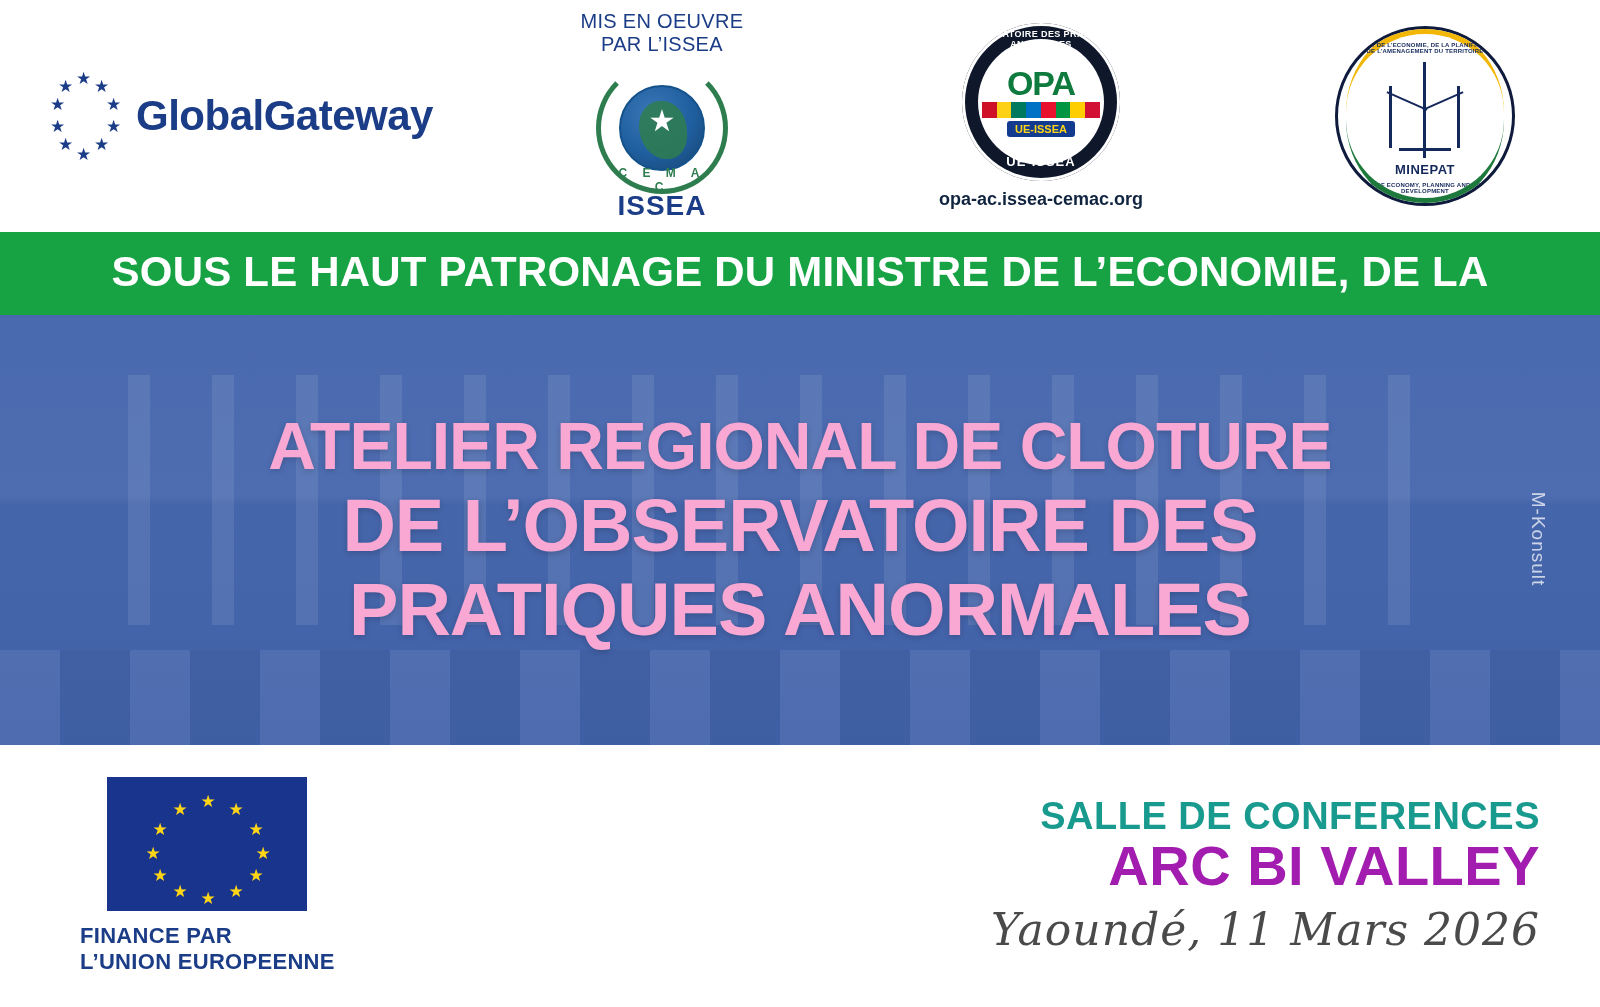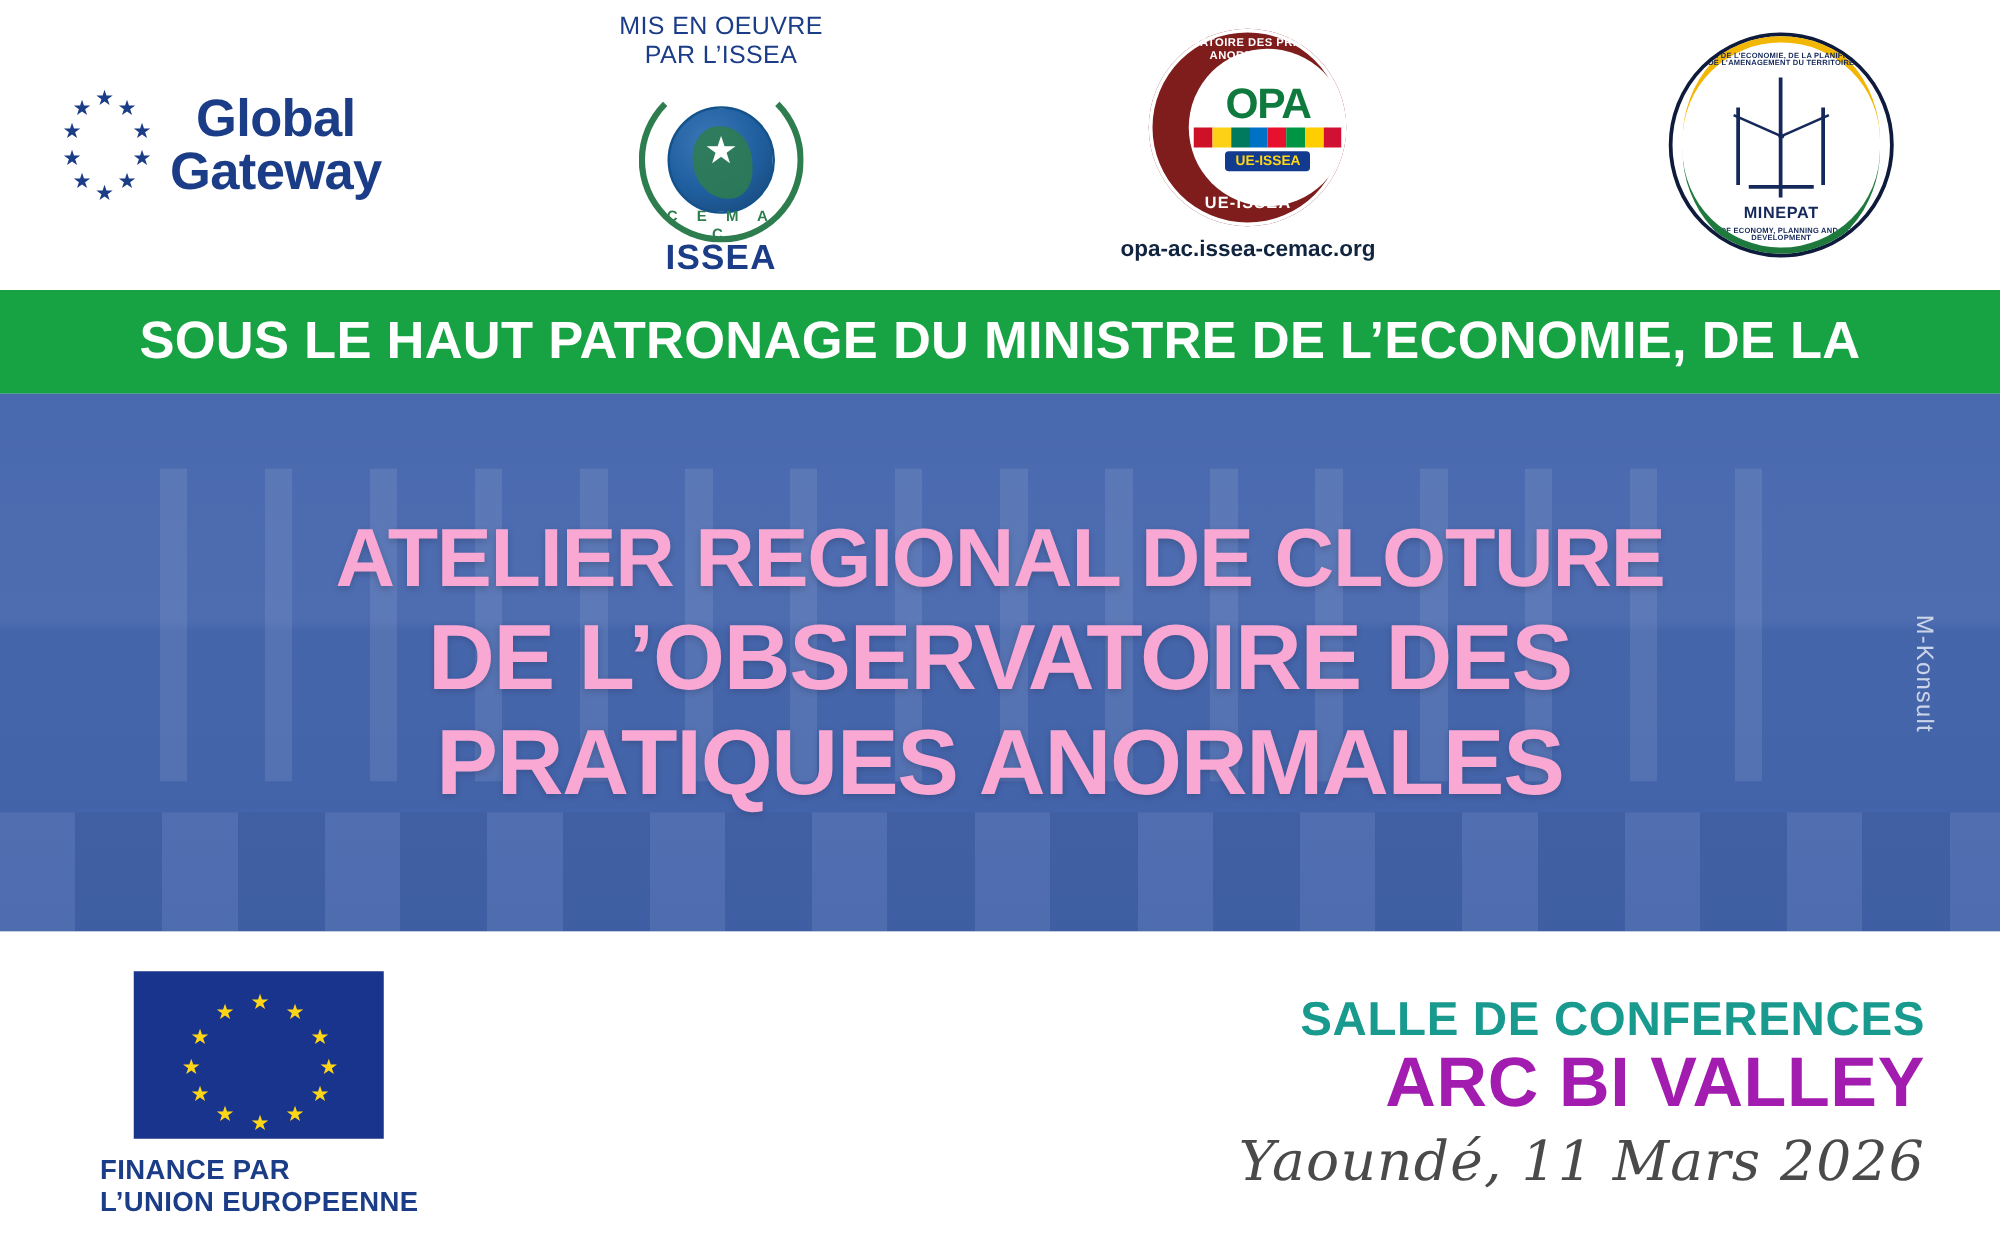--- a/index.html
+++ b/index.html
@@ -27,21 +27,21 @@
     background: #ffffff;
   }
   .logo-slot { display: flex; flex-direction: column; align-items: center; justify-content: center; }
 
   
   .gg { flex-direction: row; align-items: center; gap: 14px; margin-left: 20px; }
   .gg-stars { position: relative; width: 72px; height: 96px; }
   .gg-stars span {
     position: absolute; color: #1b3c86; font-size: 17px; line-height: 1;
   }
-  .gg-text { display: flex; flex-direction: column; line-height: 1.0; align-items: center; }
+  .gg-text { display: flex; flex-direction: row; line-height: 1.0; align-items: center; }
   .gg-text div {
     font-size: 42px; font-weight: bold; color: #1b3c86; letter-spacing: -0.5px;
   }
 
   
   .cemac { width: 260px; }
   .cemac-top {
     font-size: 20px; font-weight: normal; color: #1b3c86; text-align: center;
     line-height: 1.15; letter-spacing: 0.3px; margin-bottom: 6px;
   }
@@ -79,22 +79,22 @@
     font-size: 12px; font-weight: bold; color: #2e7d4f; letter-spacing: 6px;
   }
   .issea-word {
     font-size: 28px; font-weight: bold; color: #1b3c86; letter-spacing: 1px; margin-top: -4px;
   }
 
   
   .opa { width: 300px; }
   .opa-badge {
     position: relative; width: 158px; height: 158px; border-radius: 50%;
-    background: #7f1d1d;
-    display: flex; align-items: center; justify-content: flex-end;
+    background: #0f172a;
+    display: flex; align-items: center; justify-content: center;
     box-shadow: inset 0 0 0 3px #ffffff;
   }
   .opa-inner {
     width: 126px; height: 126px; border-radius: 50%;
     background: #ffffff;
     display: flex; flex-direction: column; align-items: center; justify-content: center;
     overflow: hidden;
   }
   .opa-letters {
     font-size: 34px; font-weight: bold; color: #0f7a3d; line-height: 1; letter-spacing: -1px;

